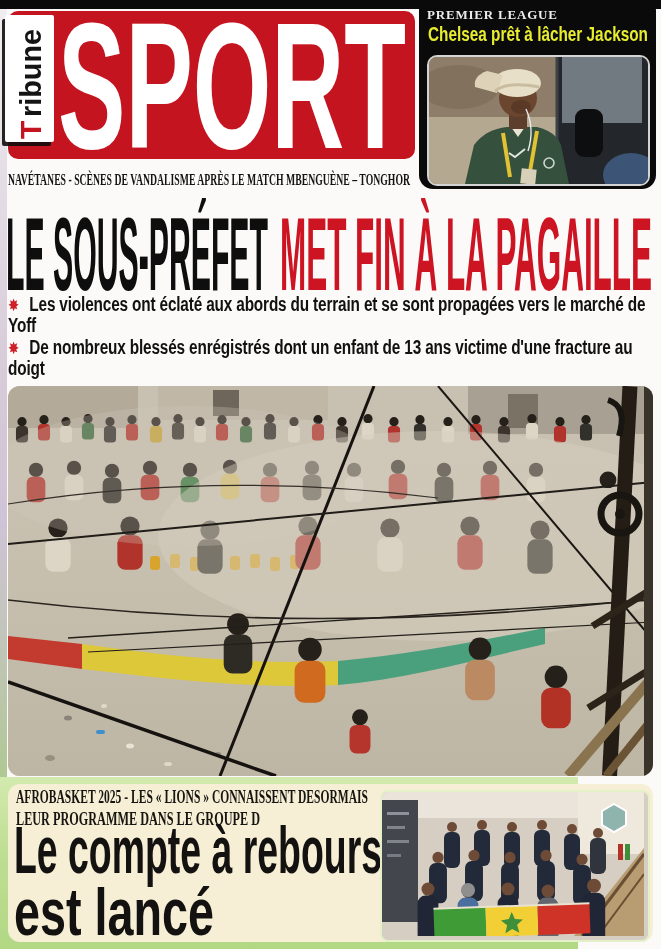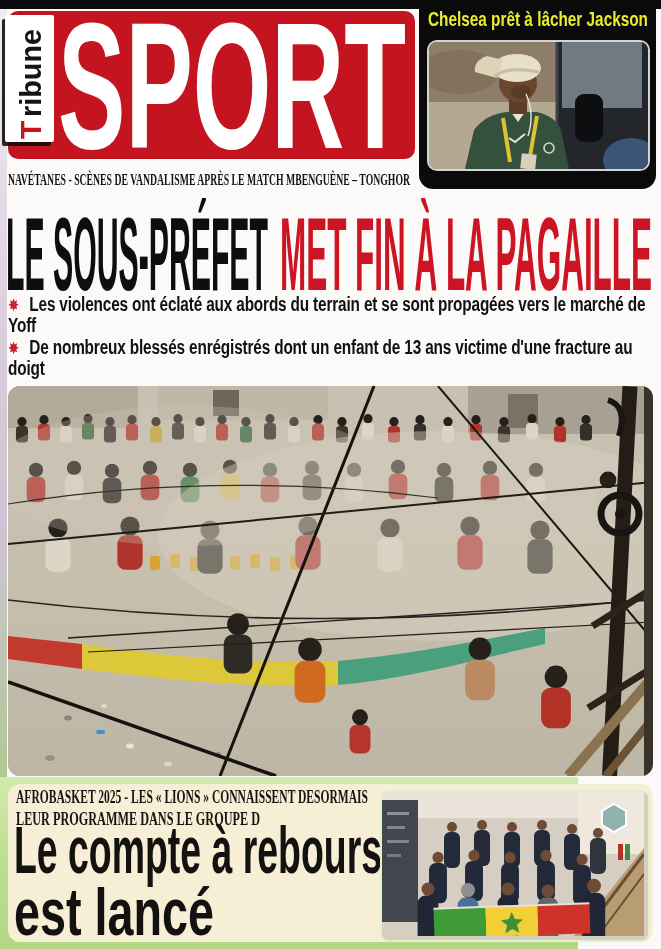--- a/index.html
+++ b/index.html
@@ -61,20 +61,21 @@
         <text transform="translate(36,124) rotate(-90)" font-size="30" font-weight="700" fill="#c41420">T</text>
         <text transform="translate(36,102) rotate(-90)" font-size="30" font-weight="700" fill="#141414" textLength="88" lengthAdjust="spacingAndGlyphs">ribune</text>
       </svg>
     </div>
     <svg class="sport-svg" width="366" height="156">
       <text x="8" y="141" font-size="180" font-weight="700" fill="#ffffff" textLength="348" lengthAdjust="spacingAndGlyphs">SPORT</text>
     </svg>
   </div>
 
   <div class="pl-panel">
+    <div class="pl-kicker">PREMIER LEAGUE</div>
     <svg width="224" height="25">
       <text x="1" y="19" font-size="21" font-weight="700" fill="#e7ec2f" textLength="220" lengthAdjust="spacingAndGlyphs">Chelsea prêt à lâcher Jackson</text>
     </svg>
     <div class="jackson-wrap">
       <svg width="219" height="127" viewBox="0 0 219 127">
         <rect width="219" height="127" fill="#a4927c"></rect>
         <rect x="0" y="0" width="140" height="60" fill="#8d7d69"></rect>
         <rect x="0" y="60" width="140" height="67" fill="#b5a890"></rect>
         <ellipse cx="30" cy="30" rx="40" ry="22" fill="#7c6c58" opacity=".7"></ellipse>
 

